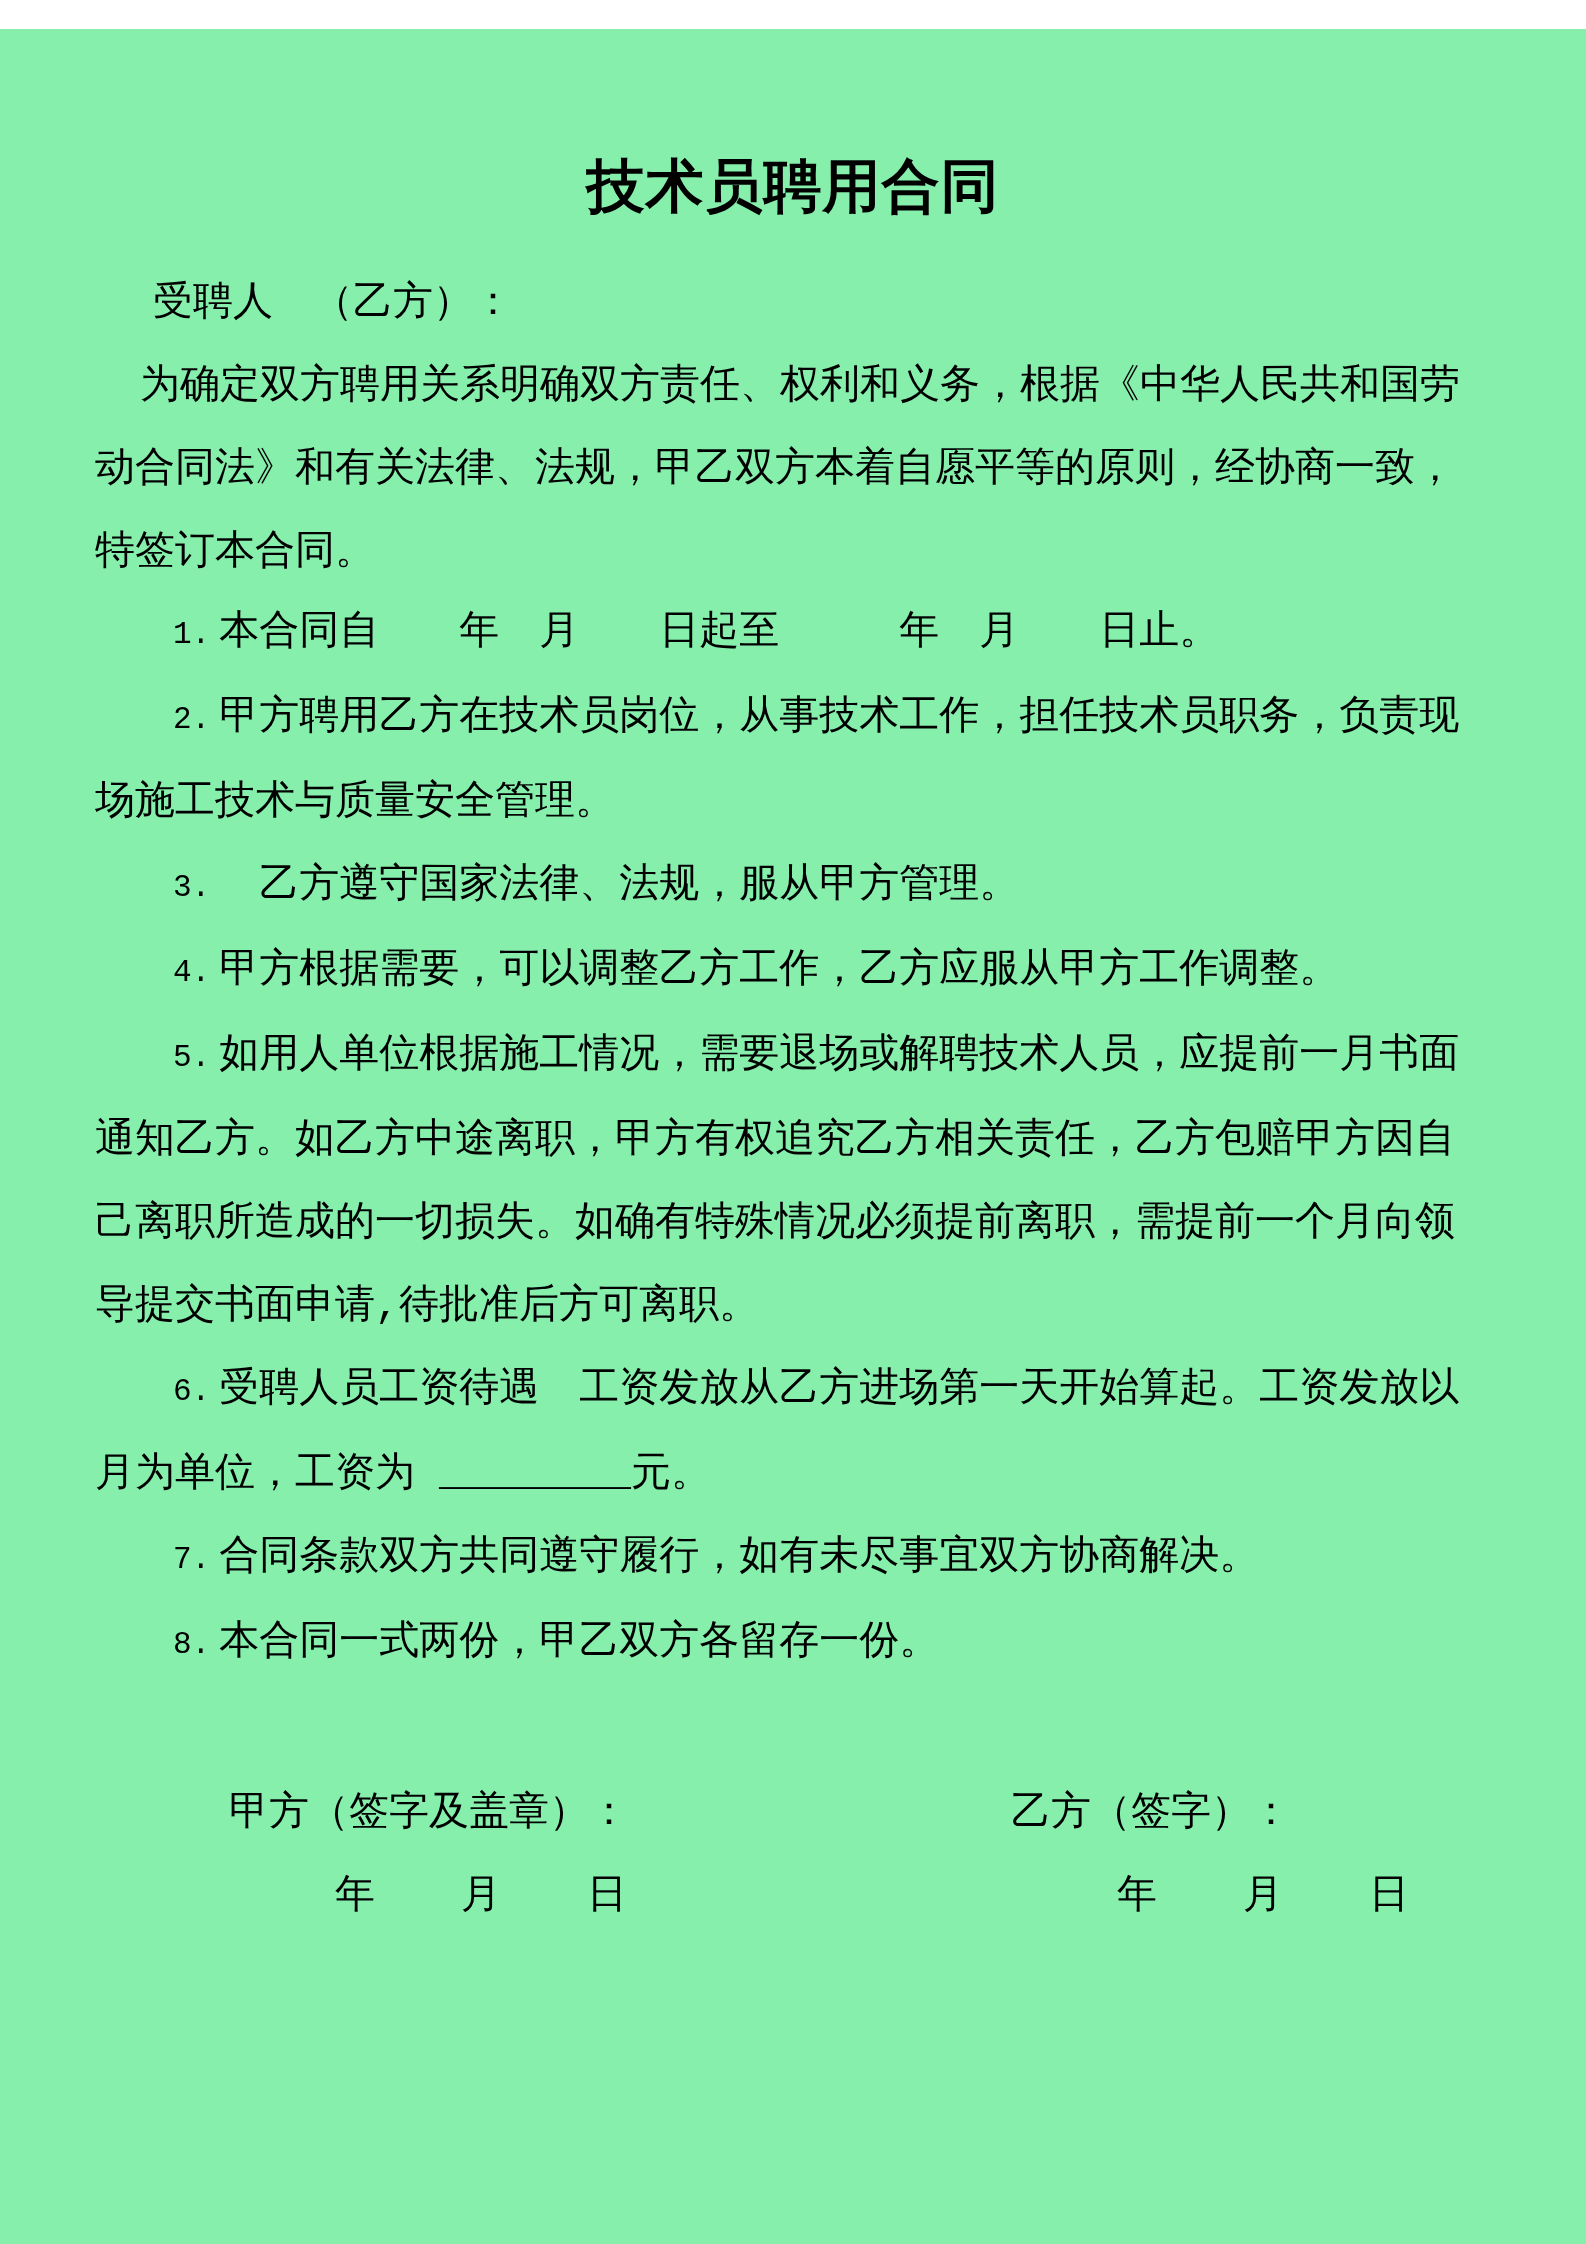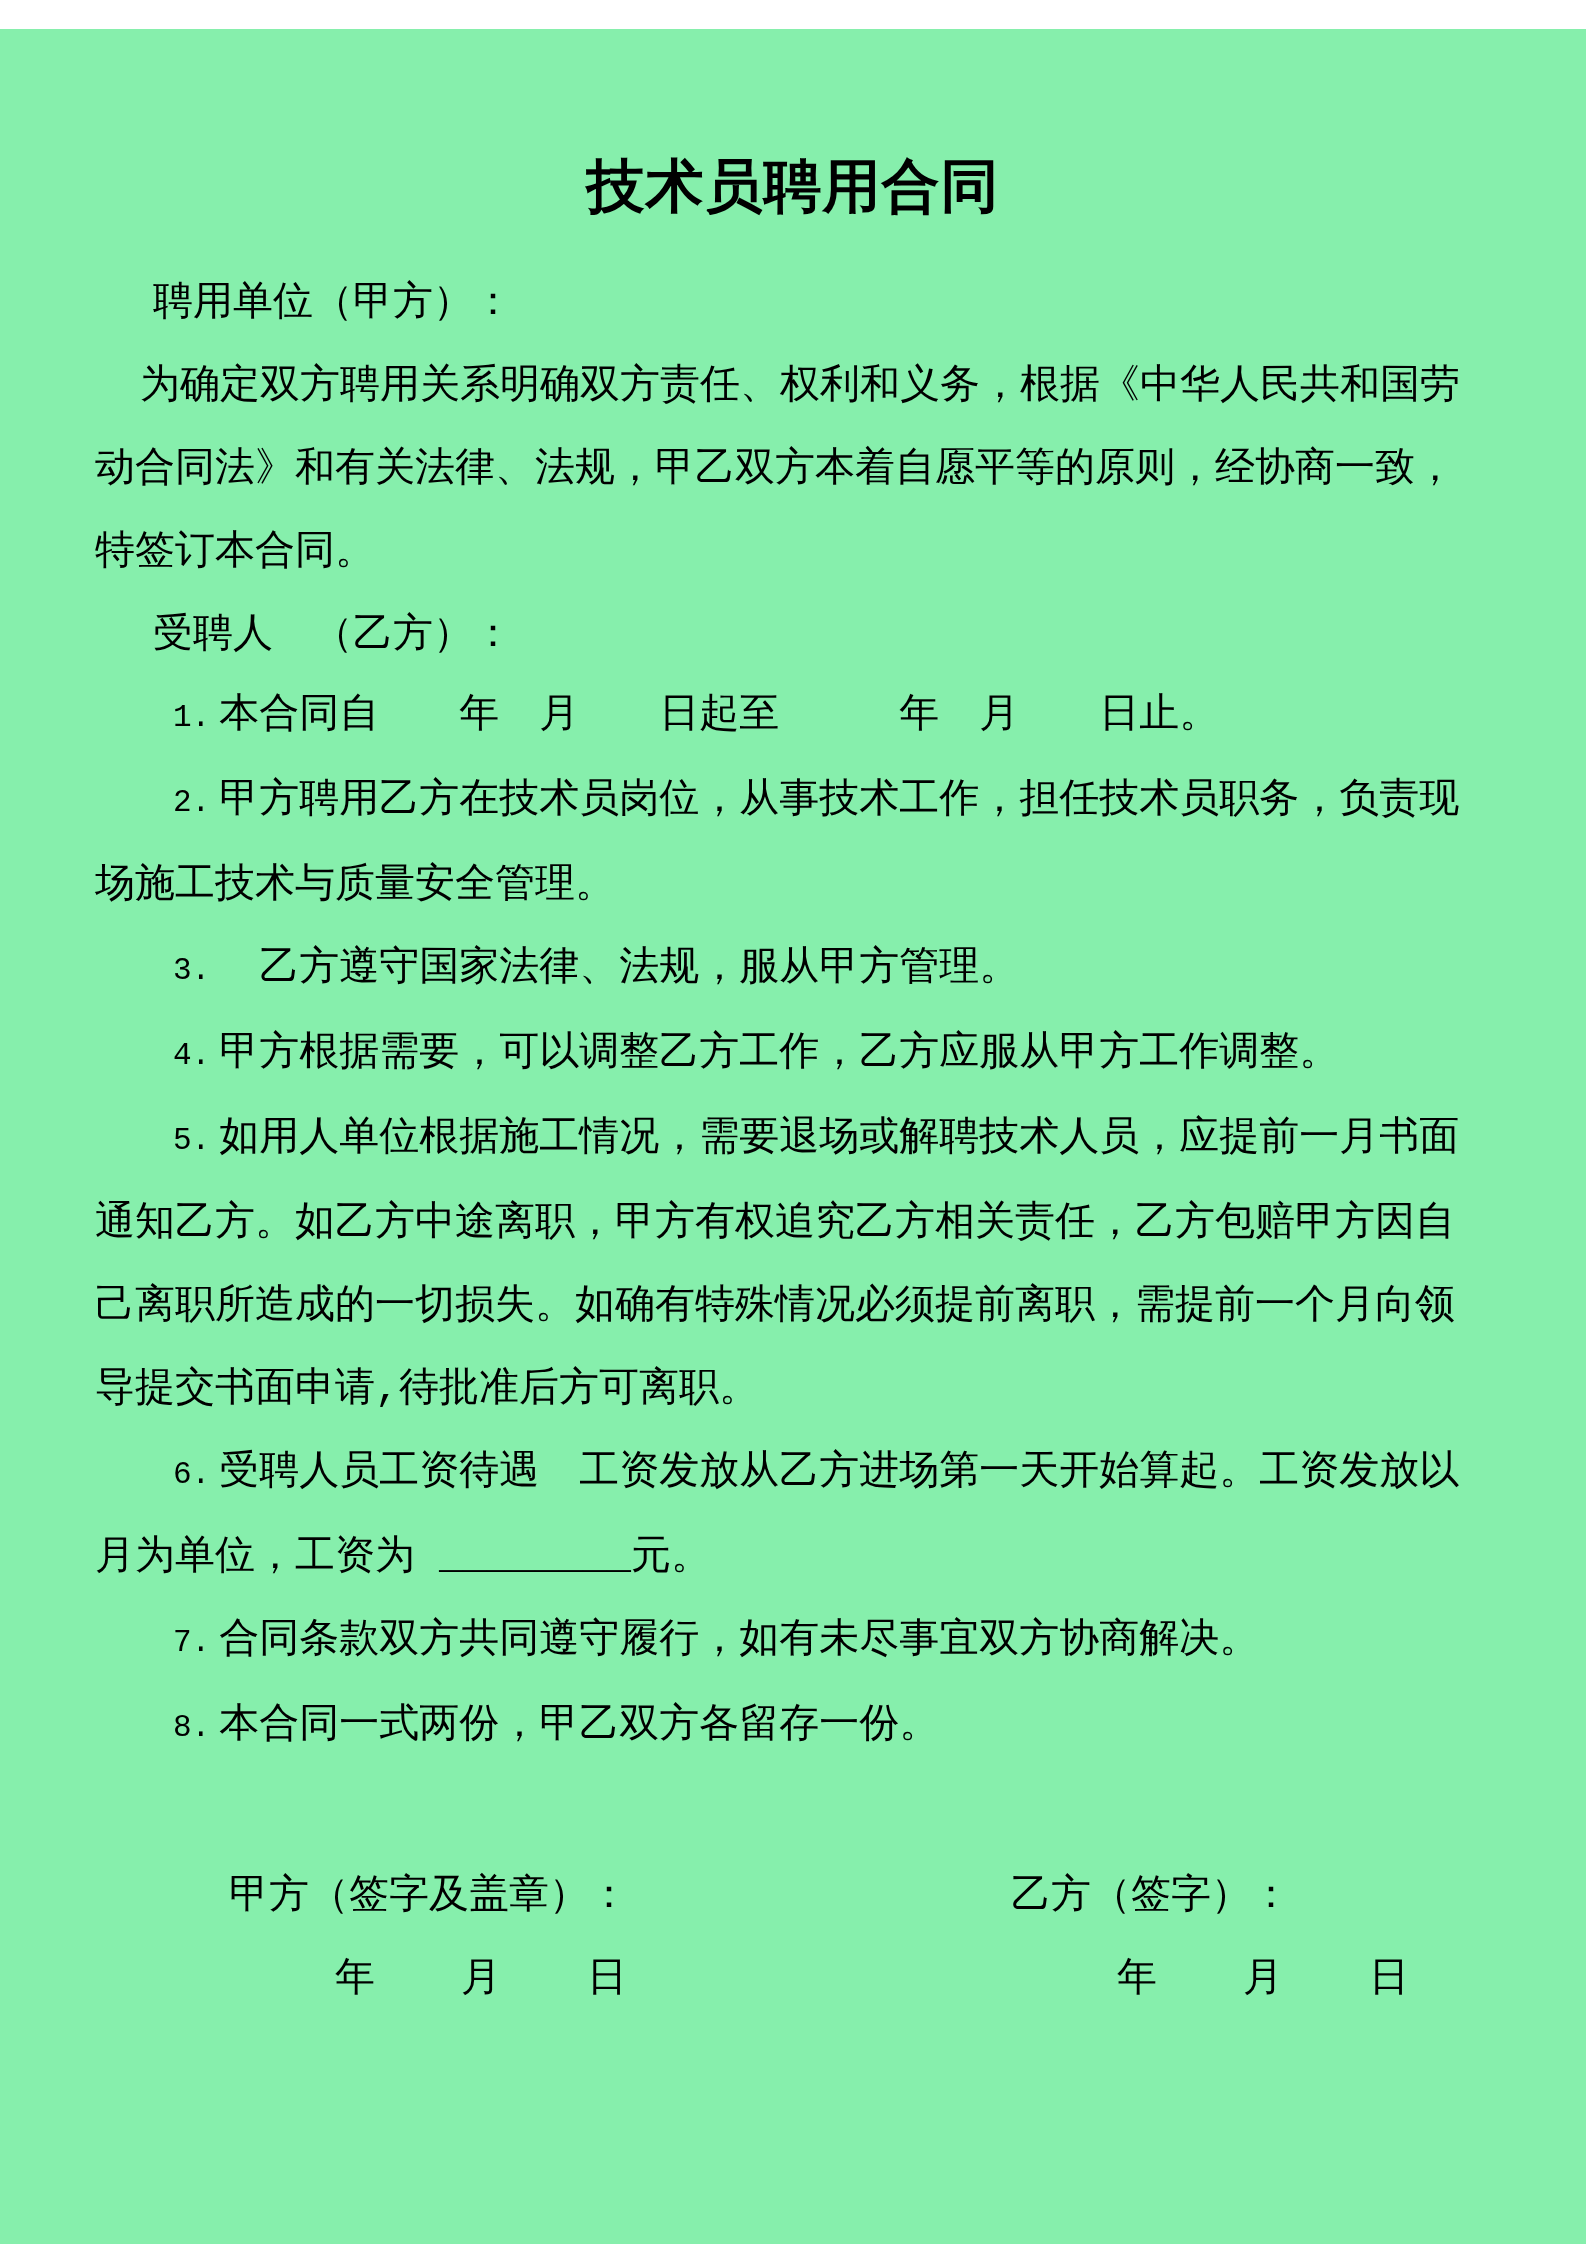--- a/index.html
+++ b/index.html
@@ -52,24 +52,23 @@
   .sig-col-b { left: 916px; }
   .sig-date { padding-left: 106px; letter-spacing: 2px; }
 </style>
 </head>
 <body>
 
 <div class="page">
 
   <h1 class="doc-title">技术员聘用合同</h1>
 
-  <p class="line party-line">聘用单位（甲方）：</p>
+  <p class="line party-line">受聘人　（乙方）：</p>
+
   <p class="line intro-line">为确定双方聘用关系明确双方责任、权利和义务，根据《中华人民共和国劳动合同法》和有关法律、法规，甲乙双方本着自愿平等的原则，经协商一致，特签订本合同。</p>
-
-  <p class="line party-line">受聘人　（乙方）：</p>
 
   <p class="line clause-line"><span class="clause-num">1.</span><span>本合同自　　年　月　　日起至　　　年　月　　日止。</span></p>
 
   <p class="line clause-line"><span class="clause-num">2.</span><span>甲方聘用乙方在技术员岗位，从事技术工作，担任技术员职务，负责现场施工技术与质量安全管理。</span></p>
 
   <p class="line clause-line"><span class="clause-num">3.</span><span>　乙方遵守国家法律、法规，服从甲方管理。</span></p>
 
   <p class="line clause-line"><span class="clause-num">4.</span><span>甲方根据需要，可以调整乙方工作，乙方应服从甲方工作调整。</span></p>
 
   <p class="line clause-line"><span class="clause-num">5.</span><span>如用人单位根据施工情况，需要退场或解聘技术人员，应提前一月书面通知乙方。如乙方中途离职，甲方有权追究乙方相关责任，乙方包赔甲方因自己离职所造成的一切损失。如确有特殊情况必须提前离职，需提前一个月向领导提交书面申请,待批准后方可离职。</span></p>

